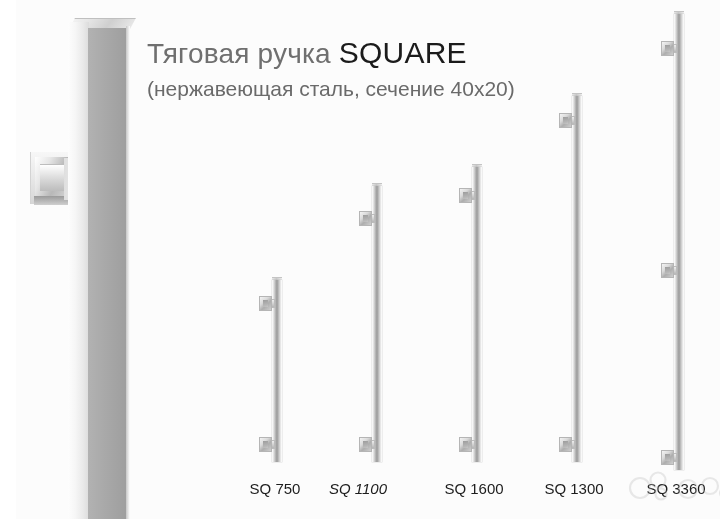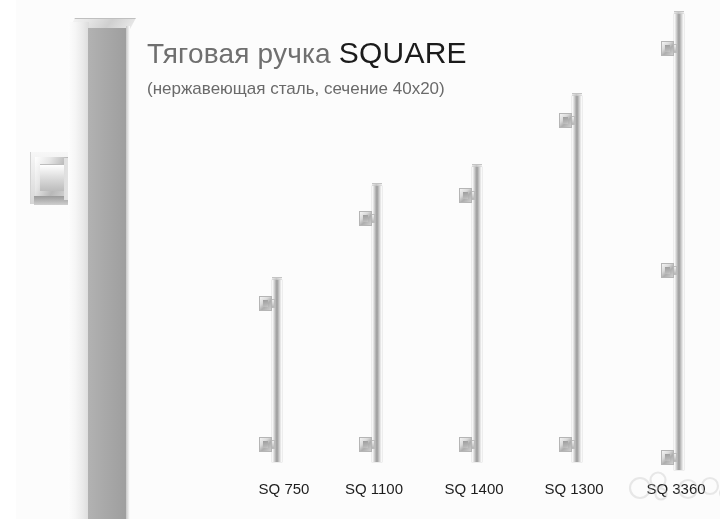--- a/index.html
+++ b/index.html
@@ -34,21 +34,21 @@
     color: #6f6f6f;
     font-weight: 400;
   }
   #title-en {
     color: #1b1b1b;
     font-weight: 400;
     font-size: 30px;
   }
   #subtitle {
     margin-top: 7px;
-    font-size: 17px;
+    font-size: 21px;
     line-height: 21px;
     color: #6a6a6a;
     white-space: nowrap;
   }
 
   
   .handle { position: absolute; }
 
   
   .bar {
@@ -242,23 +242,23 @@
         <div class="neck" style="left: 653px; top: 44px; width: 6px; height: 7px;"></div>
         <div class="bracket" style="left: 645px; top: 41px; width: 11px; height: 13px;"></div>
         <div class="neck" style="left: 653px; top: 266px; width: 6px; height: 7px;"></div>
         <div class="bracket" style="left: 645px; top: 263px; width: 11px; height: 13px;"></div>
         <div class="neck" style="left: 653px; top: 453px; width: 6px; height: 7px;"></div>
         <div class="bracket" style="left: 645px; top: 450px; width: 11px; height: 13px;"></div>
       </div>
     </div>
 
   <div id="labels">
-      <div class="size-label" style="left: 218px; width: 100px;">SQ 750</div>
-      <div class="size-label" style="left: 308px; width: 100px;">SQ 1100</div>
-      <div class="size-label" style="left: 408px; width: 100px;">SQ 1400</div>
+      <div class="size-label" style="left: 209px; width: 100px;">SQ 750</div>
+      <div class="size-label" style="left: 292px; width: 100px; font-style: italic;">SQ 1100</div>
+      <div class="size-label" style="left: 408px; width: 100px;">SQ 1600</div>
       <div class="size-label" style="left: 508px; width: 100px;">SQ 1300</div>
       <div class="size-label" style="left: 610px; width: 100px;">SQ 3360</div>
     </div>
 
   <svg id="watermark" viewBox="0 0 104 42">
     <circle cx="12" cy="26" r="10" fill="none" stroke="#b9b9b9" stroke-width="2.2"></circle>
     <circle cx="30" cy="18" r="7.5" fill="none" stroke="#b9b9b9" stroke-width="2.2"></circle>
     <circle cx="33" cy="32" r="5.5" fill="none" stroke="#b9b9b9" stroke-width="2.2"></circle>
     <circle cx="60" cy="27" r="9" fill="none" stroke="#b9b9b9" stroke-width="2.2"></circle>
     <circle cx="82" cy="24" r="8" fill="none" stroke="#b9b9b9" stroke-width="2.2"></circle>

